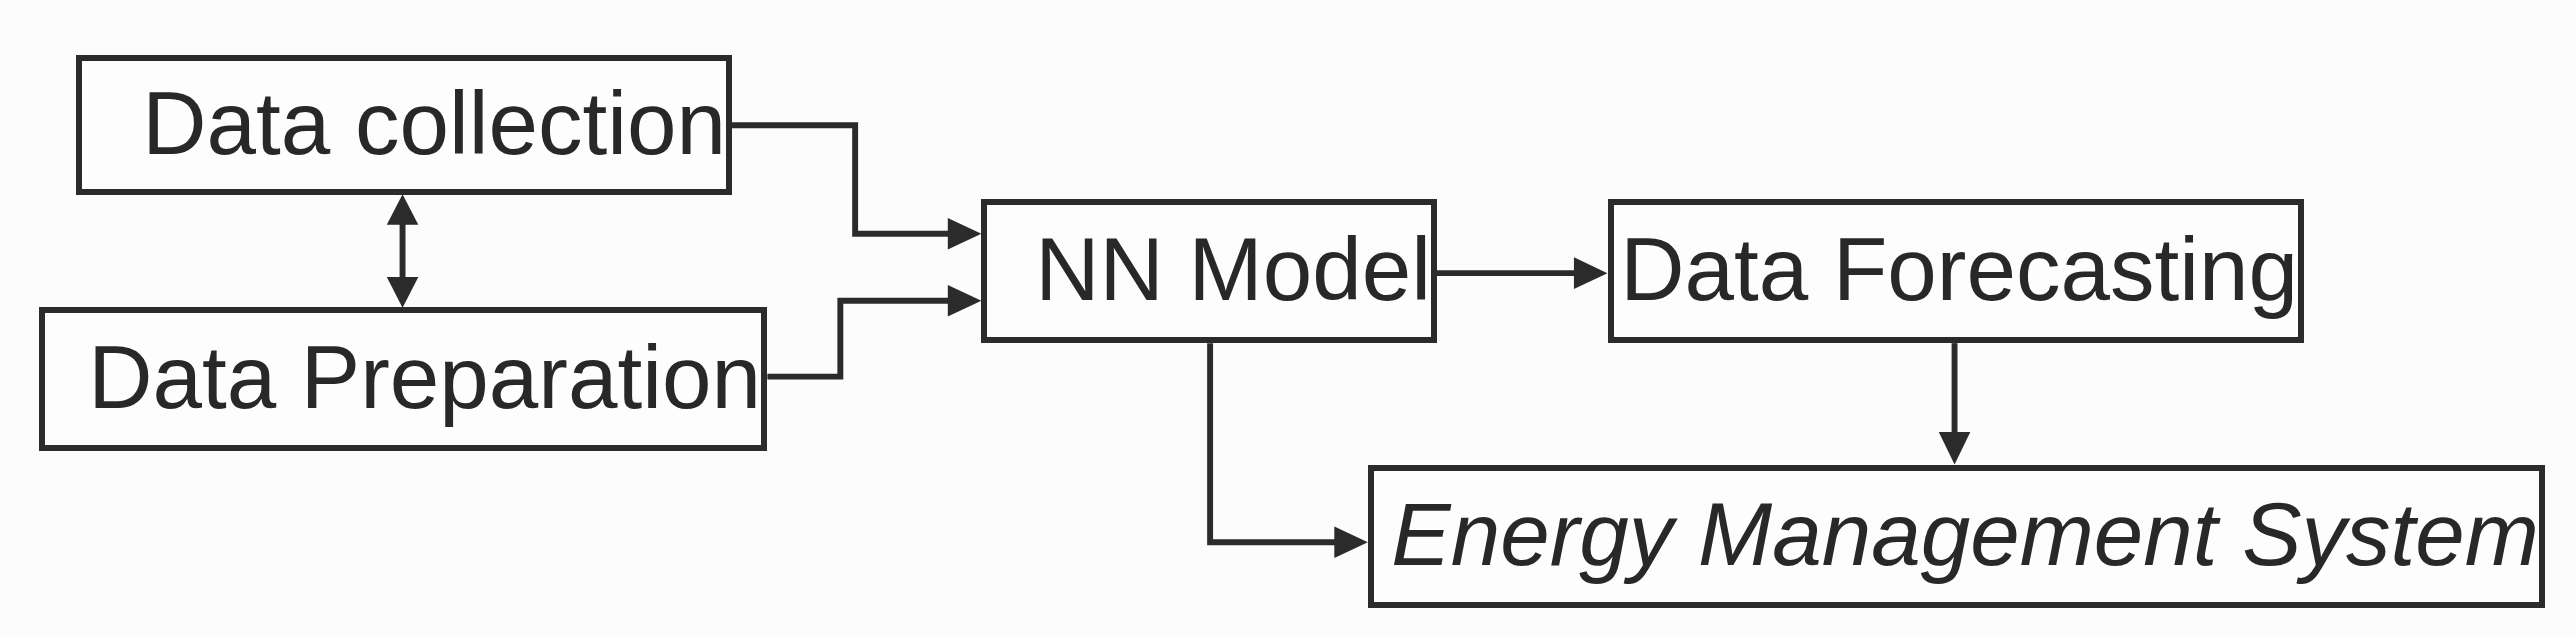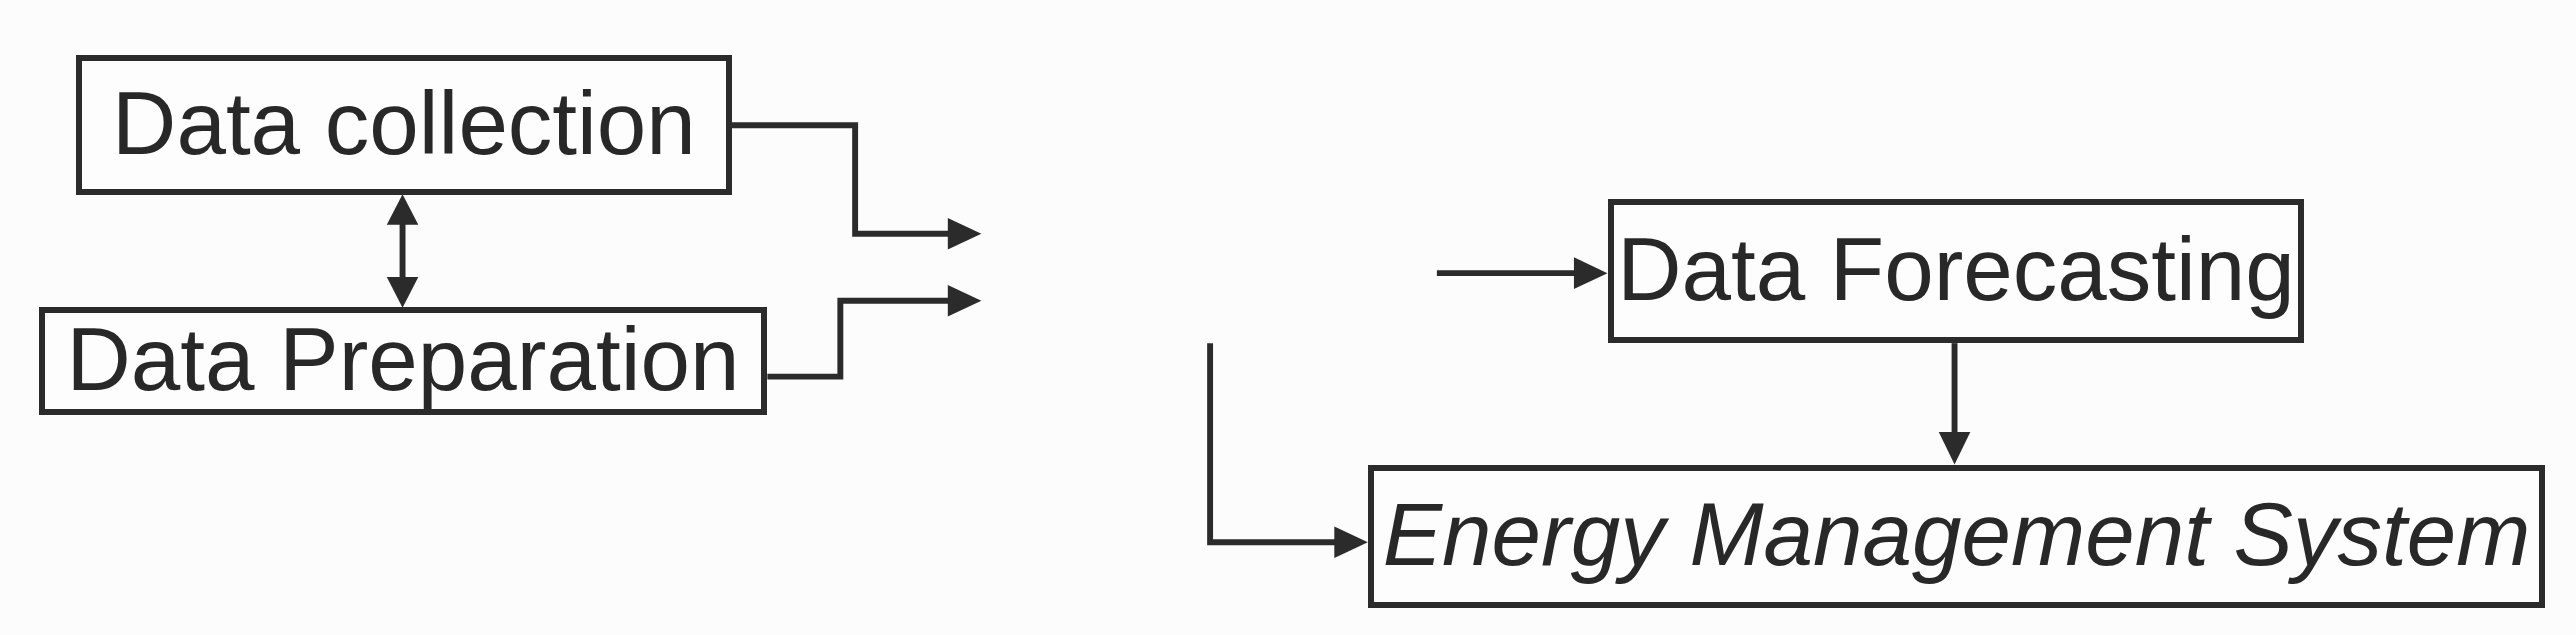--- a/index.html
+++ b/index.html
@@ -14,32 +14,32 @@
     font-family: "Liberation Sans", sans-serif;
     overflow: hidden;
   }
   .node {
     position: absolute;
     box-sizing: border-box;
     border: 6px solid #2b2b2b;
     background: #fdfdfd;
     display: flex;
     align-items: center;
-    justify-content: center;
+    justify-content: flex-end;
     z-index: 2;
   }
   .node .label {
     font-size: 89px;
     line-height: 1;
     color: #282828;
     white-space: nowrap;
     padding-bottom: 4px;
   }
   #node-data-collection        { left: 76px;   top: 55px;  width: 656px;  height: 140px; }
-  #node-data-preparation       { left: 39px;   top: 307px; width: 728px;  height: 108px; }
+  #node-data-preparation       { left: 39px;   top: 307px; width: 728px;  height: 144px; }
   #node-nn-model               { left: 981px;  top: 199px; width: 456px;  height: 144px; }
   #node-data-forecasting       { left: 1608px; top: 199px; width: 696px;  height: 144px; }
   #node-energy-management      { left: 1368px; top: 465px; width: 1177px; height: 143px; font-style: italic; }
   #edges {
     position: absolute;
     left: 0; top: 0;
     width: 2576px;
     height: 635px;
     z-index: 1;
   }
@@ -93,20 +93,23 @@
   </svg>
 
   <div class="node" id="node-data-collection">
     <span class="label">Data collection</span>
   </div>
 
   <div class="node" id="node-data-preparation">
     <span class="label">Data Preparation</span>
   </div>
 
+  <div class="node" id="node-nn-model">
+    <span class="label">NN Model</span>
+  </div>
 
   <div class="node" id="node-data-forecasting">
     <span class="label">Data Forecasting</span>
   </div>
 
   <div class="node" id="node-energy-management">
     <span class="label">Energy Management System</span>
   </div>
 
 </div>

